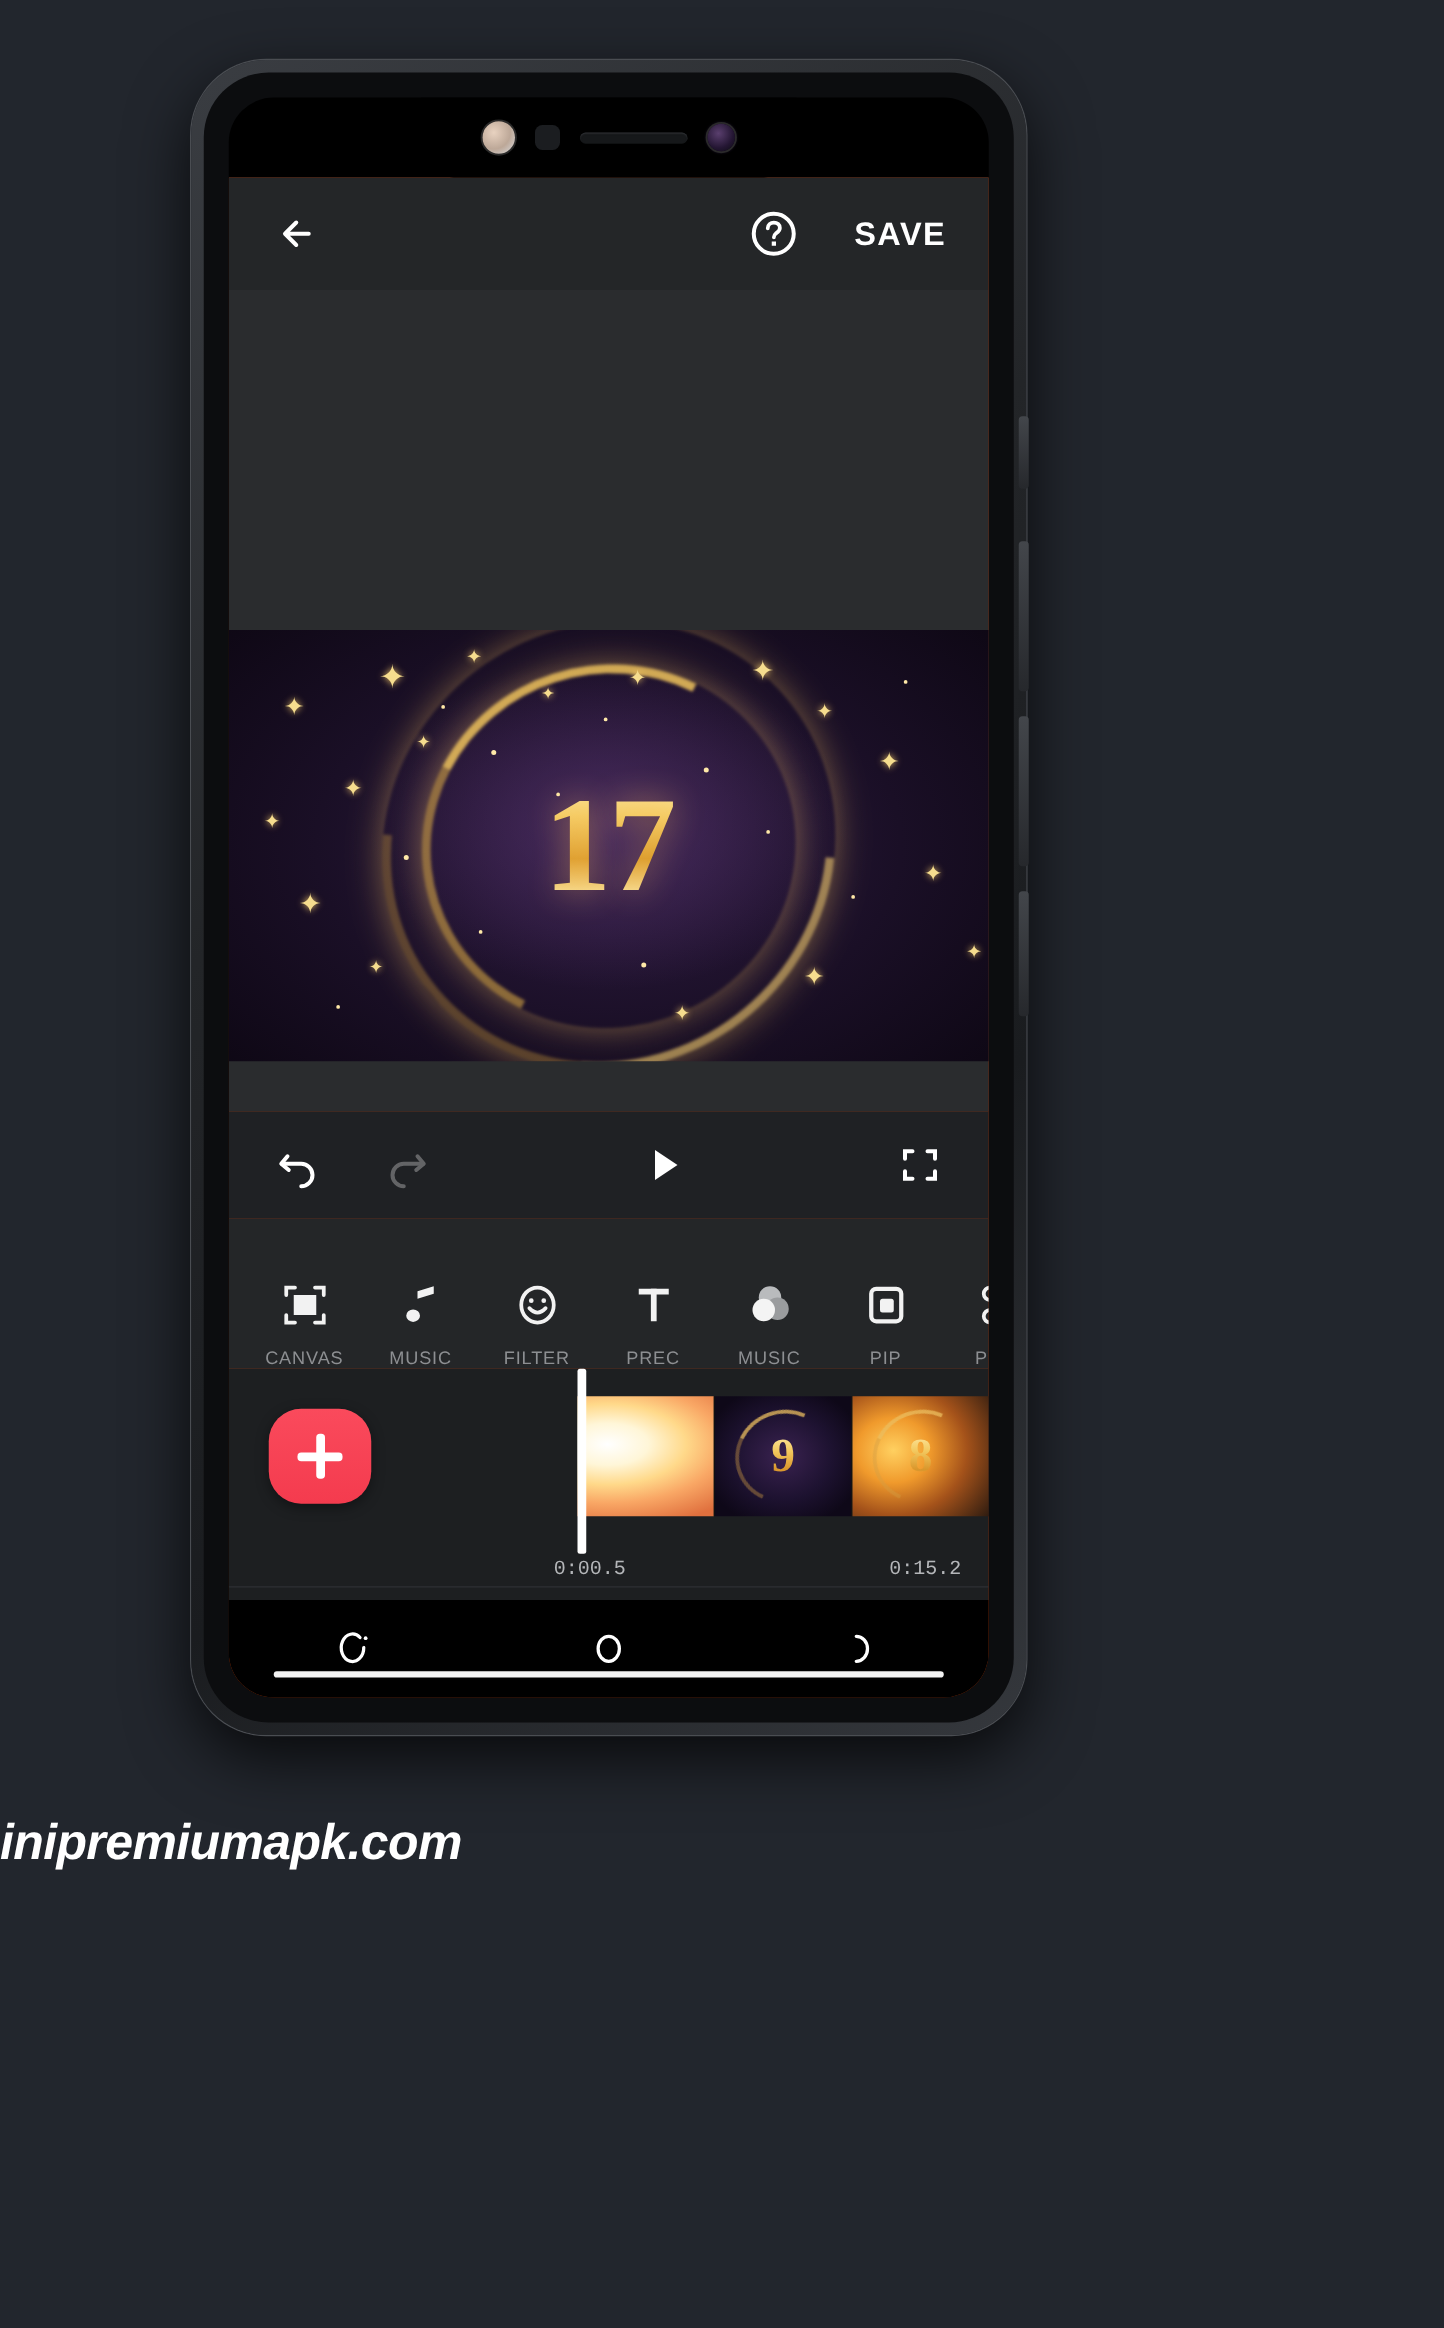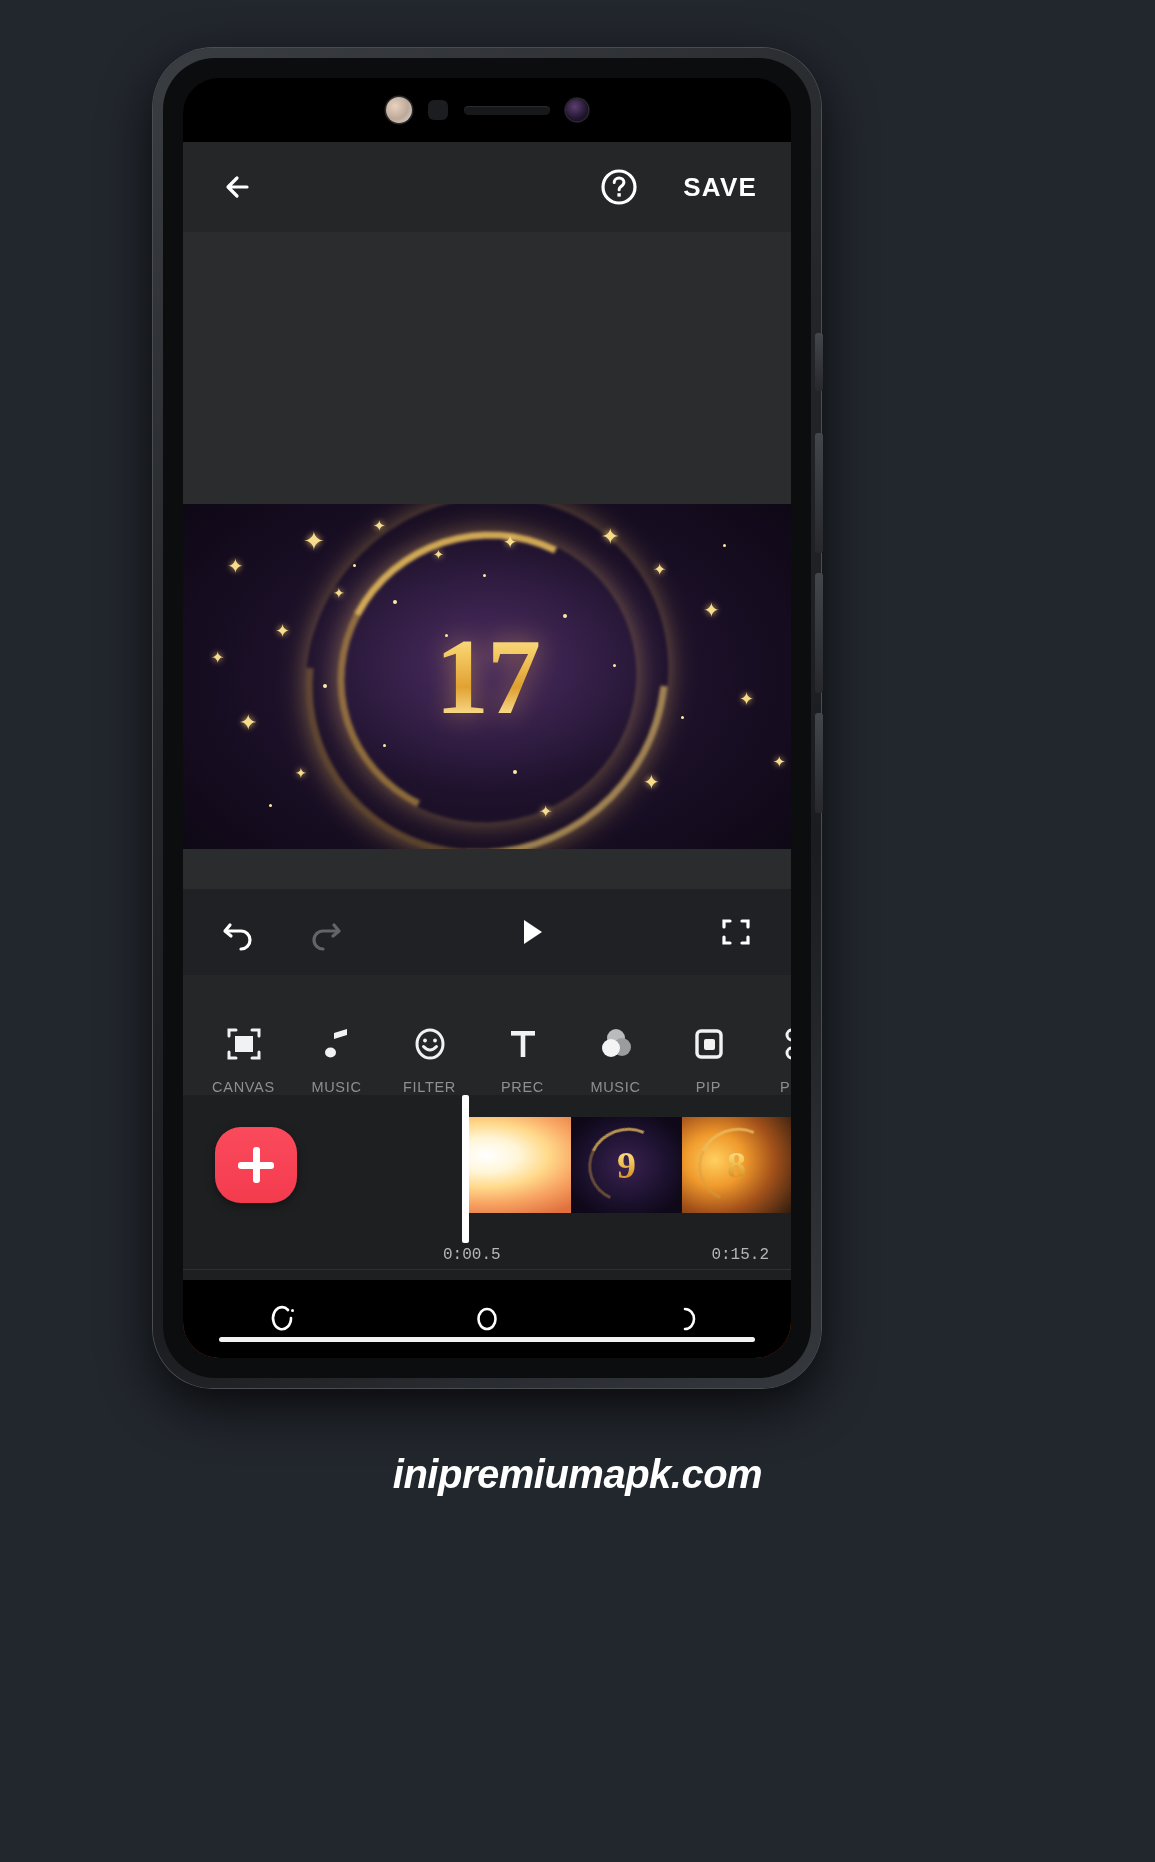--- a/index.html
+++ b/index.html
@@ -225,21 +225,20 @@
   }
   .nav-ico{ width:36px; height:36px; cursor:pointer; }
   .home-indicator{
     position:absolute; left:36px; right:36px; bottom:16px; height:5px;
     background:#f2f2f2; border-radius:3px;
   }
 
   
   .watermark{
     position:absolute; left:0; right:0; top:1452px;
-    text-align:center;
     color:#ffffff; font-size:40px; font-weight:bold; font-style:italic;
     letter-spacing:-.5px;
   }
 </style>
 </head>
 <body>
 
 <div id="page">
 
   <div class="phone-shell">

